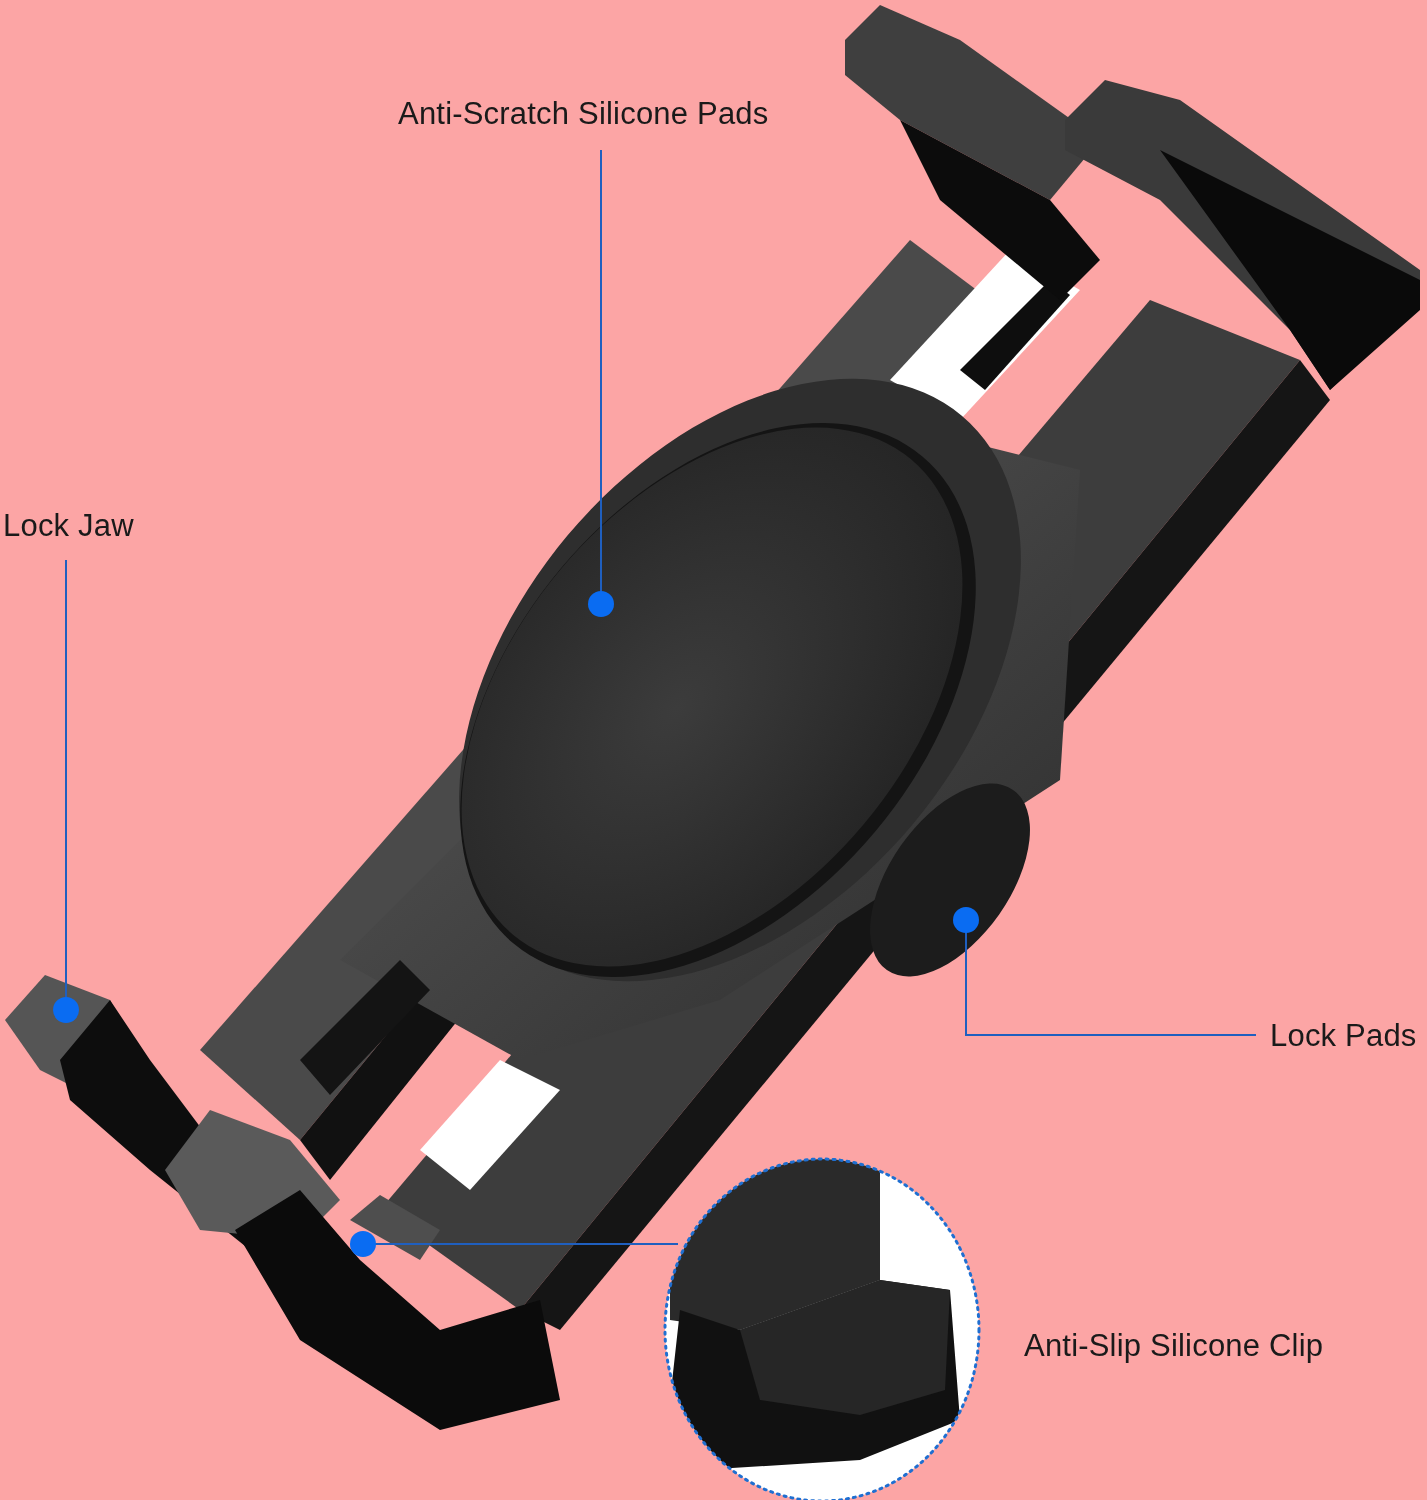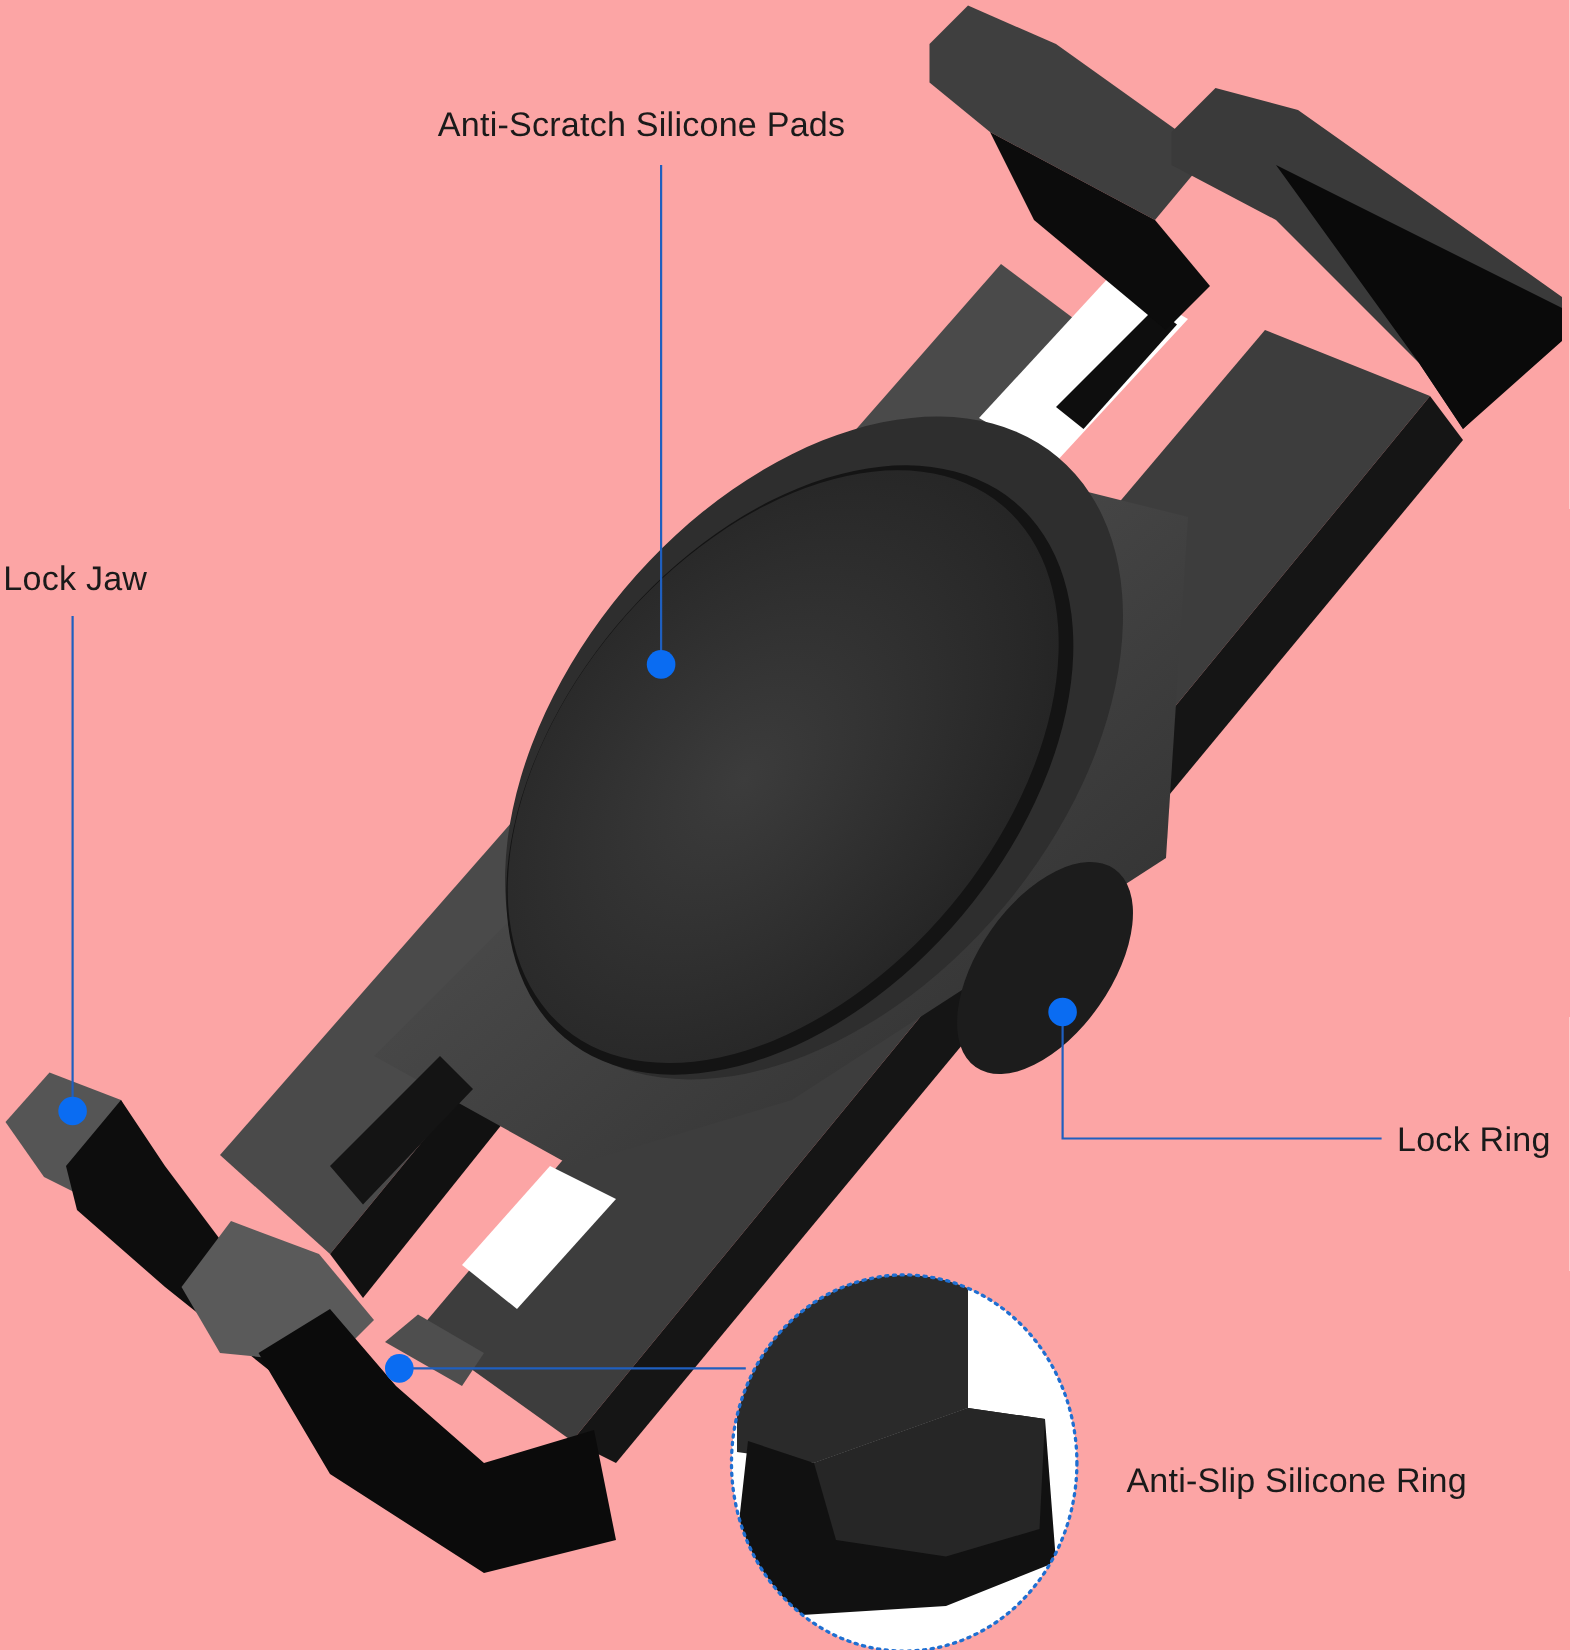--- a/index.html
+++ b/index.html
@@ -92,15 +92,15 @@
     </g>
 
     <circle cx="601" cy="604" r="13" fill="#0a6cf2"></circle>
     <circle cx="66" cy="1010" r="13" fill="#0a6cf2"></circle>
     <circle cx="966" cy="920" r="13" fill="#0a6cf2"></circle>
     <circle cx="363" cy="1244" r="13" fill="#0a6cf2"></circle>
   </svg>
 
   <div class="label" style="left:398px; top:98px;">Anti-Scratch Silicone Pads</div>
   <div class="label" style="left:3px; top:510px;">Lock Jaw</div>
-  <div class="label" style="left:1270px; top:1020px;">Lock Ring</div>
-  <div class="label" style="left:1024px; top:1330px;">Anti-Slip Silicone Ring</div>
+  <div class="label" style="left:1270px; top:1020px;">Lock Pads</div>
+  <div class="label" style="left:1024px; top:1330px;">Anti-Slip Silicone Clip</div>
 </div>
 
 </body></html>

